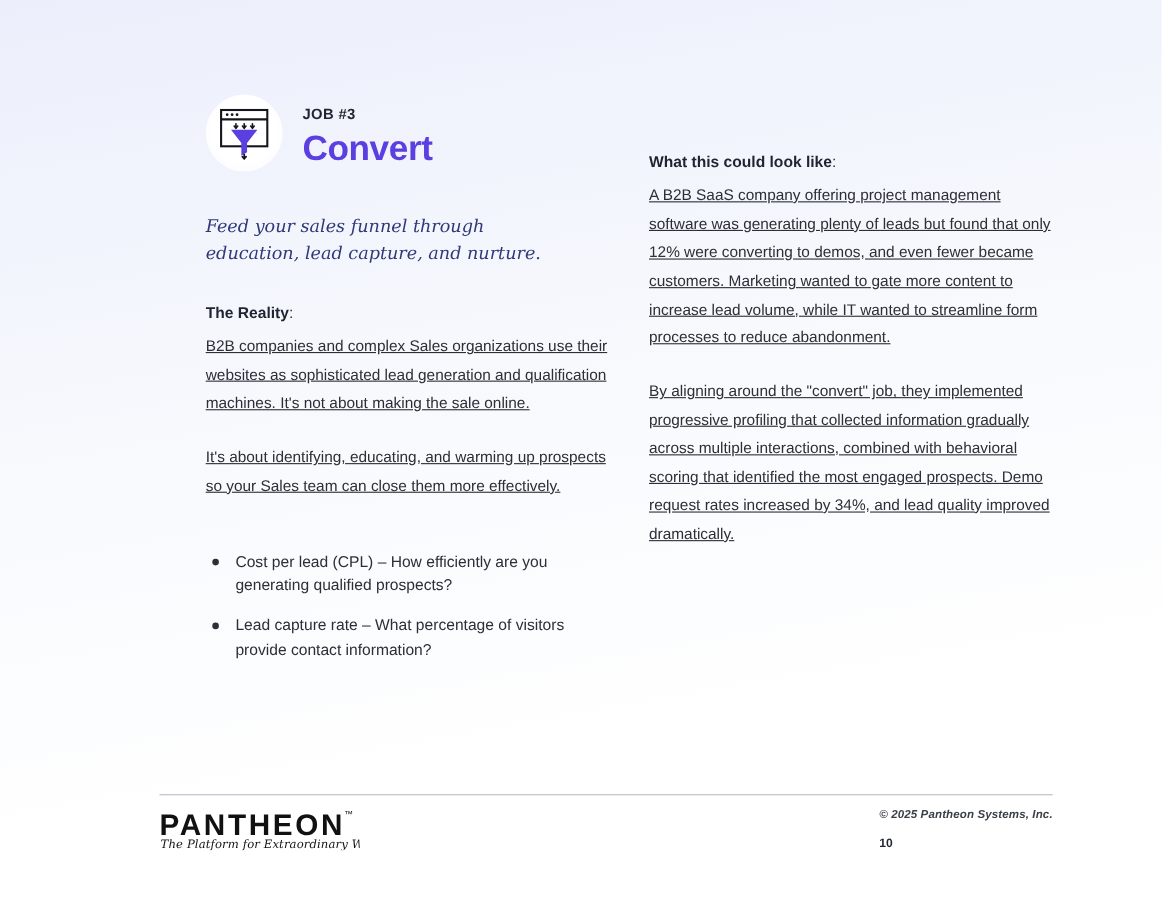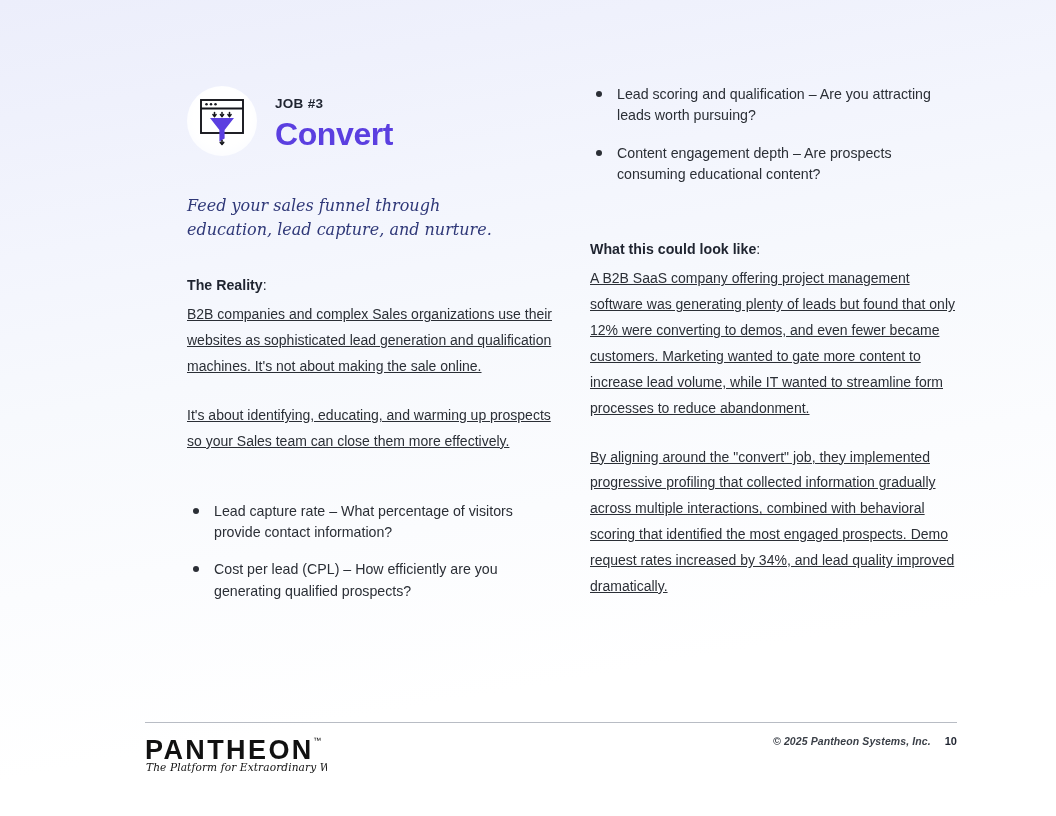--- a/index.html
+++ b/index.html
@@ -168,20 +168,21 @@
   .logo {
     display: block;
     line-height: 0;
   }
 
   .copyright {
     display: flex;
     align-items: baseline;
     gap: 14px;
     padding-bottom: 6px;
+    flex-direction: column;
   }
   .copyright-text {
     font-size: 10.5px;
     font-style: italic;
     font-weight: 600;
     color: #3a3f47;
     letter-spacing: 0.1px;
   }
   .page-number {
     font-size: 11px;
@@ -238,32 +239,28 @@
 
       <p class="body">B2B companies and complex Sales organizations use their websites as sophisticated lead generation and qualification machines. It's not about making the sale online.</p>
       <p class="body">It's about identifying, educating, and warming up prospects so your Sales team can close them more effectively.</p>
 
       <div class="gap-lg"></div>
 
 
       <div class="gap-sm"></div>
 
       <ul class="bullets">
+        <li><span class="dot"></span><span>Cost per lead (CPL) – How efficiently are you generating qualified prospects?</span></li>
         <li><span class="dot"></span><span>Lead capture rate – What percentage of visitors provide contact information?</span></li>
-        <li><span class="dot"></span><span>Cost per lead (CPL) – How efficiently are you generating qualified prospects?</span></li>
       </ul>
 
     </div>
 
     <div class="col">
 
-      <ul class="bullets">
-        <li><span class="dot"></span><span>Lead scoring and qualification – Are you attracting leads worth pursuing?</span></li>
-        <li><span class="dot"></span><span>Content engagement depth – Are prospects consuming educational content?</span></li>
-      </ul>
 
       <div style="height:56px"></div>
 
       <h2 class="section-heading"><span>What this could look like</span><span class="thin">:</span></h2>
 
       <p class="body">A B2B SaaS company offering project management software was generating plenty of leads but found that only 12% were converting to demos, and even fewer became customers. Marketing wanted to gate more content to increase lead volume, while IT wanted to streamline form processes to reduce abandonment.</p>
       <p class="body">By aligning around the "convert" job, they implemented progressive profiling that collected information gradually across multiple interactions, combined with behavioral scoring that identified the most engaged prospects. Demo request rates increased by 34%, and lead quality improved dramatically.</p>
 
     </div>
 

